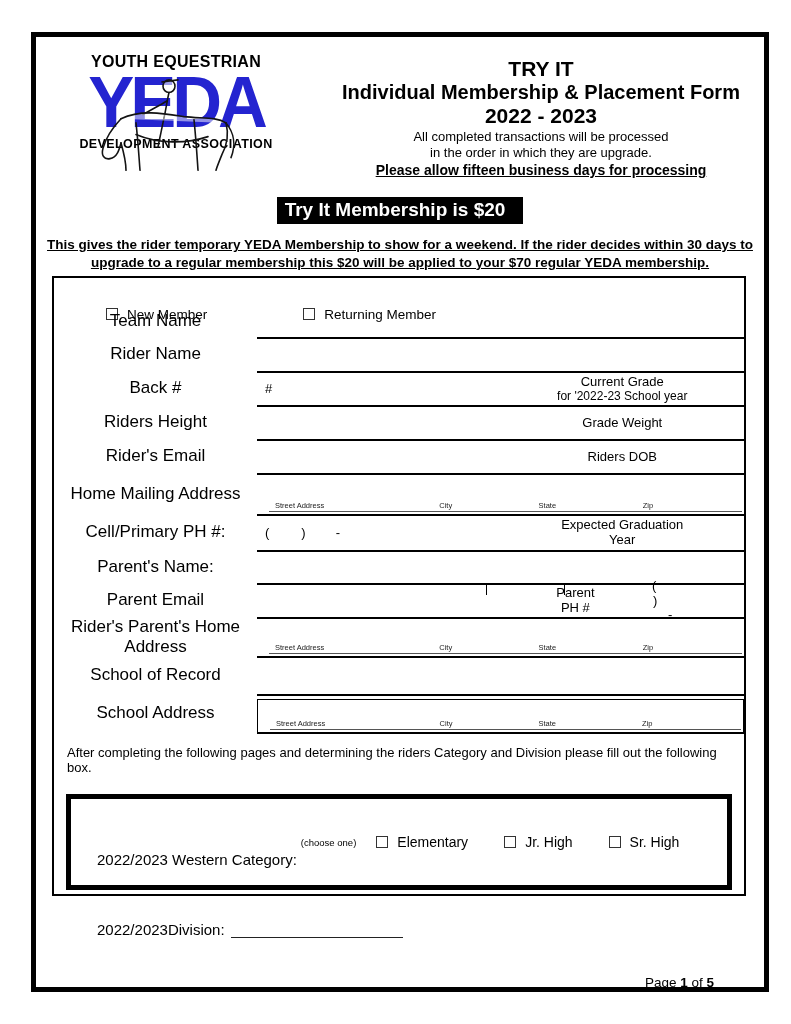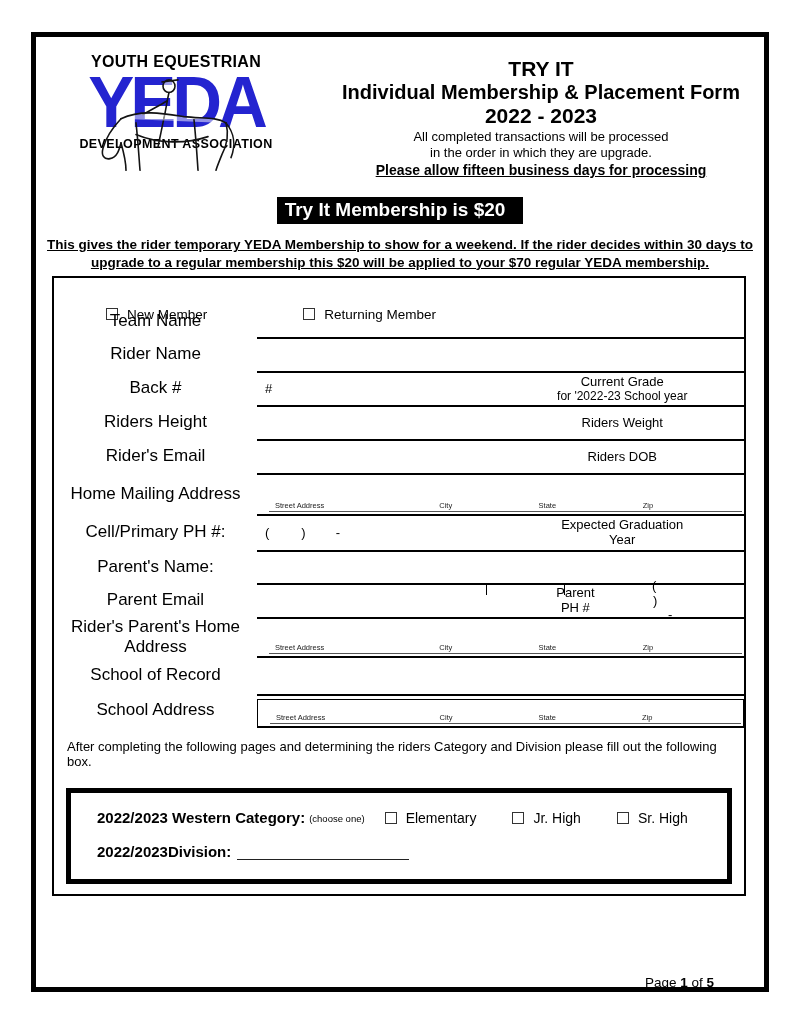--- a/index.html
+++ b/index.html
@@ -84,21 +84,21 @@
   .school-addr-fld { border:1px solid #000; border-bottom:2px solid #000; margin-top:3px; }
 
   .after-note {
     padding:11px 0 0 13px; font-size:13px; height:44px;
   }
 
   .category-box {
     margin:16px 12px 0 12px; height:96px; border:5px solid #000; padding:16px 0 0 26px;
   }
   .cat-row1 { display:flex; align-items:center; font-size:14px; }
-  .cat-label { font-size:15px; font-weight:bold; }
+  .cat-label { font-size:15px; font-weight:normal;margin-top:36px; }
   .choose-one { font-size:9.5px; margin:2px 10px 0 4px; }
   .cat-opt { display:flex; align-items:center; }
   .cat-opt + .cat-opt { margin-left:36px; }
   .cat-row2 { display:flex; align-items:flex-end; margin-top:17px; }
   .division-line { display:inline-block; width:172px; border-bottom:1.5px solid #222; height:16px; margin-left:6px; }
 
   .footer {
     position:absolute; right:50px; top:938px; font-size:13.5px;
   }
   .footer b { font-weight:bold; }
@@ -183,21 +183,21 @@
             <span class="sub-note">for '2022-23 School year</span>
           </div>
         </div>
       </div>
     </div>
 
     <div class="frow" style="height:34px">
       <div class="lbl">Riders Height</div>
       <div class="fld">
         <div class="half"></div>
-        <div class="half">Riders Weight</div>
+        <div class="half">Grade Weight</div>
       </div>
     </div>
 
     <div class="frow" style="height:34px">
       <div class="lbl">Rider's Email</div>
       <div class="fld">
         <div class="half"></div>
         <div class="half">Riders DOB</div>
       </div>
     </div>
@@ -266,21 +266,21 @@
           <span class="as-zip">Zip</span>
         </div>
       </div>
     </div>
 
     <div class="frow" style="height:38px">
       <div class="lbl">School of Record</div>
       <div class="fld"></div>
     </div>
 
-    <div class="frow" style="height:32px">
+    <div class="frow" style="height:38px">
       <div class="lbl">School Address</div>
       <div class="fld school-addr-fld">
         <div class="addr-strip">
           <span class="as-street">Street Address</span>
           <span class="as-city">City</span>
           <span class="as-state">State</span>
           <span class="as-zip">Zip</span>
         </div>
       </div>
     </div>

